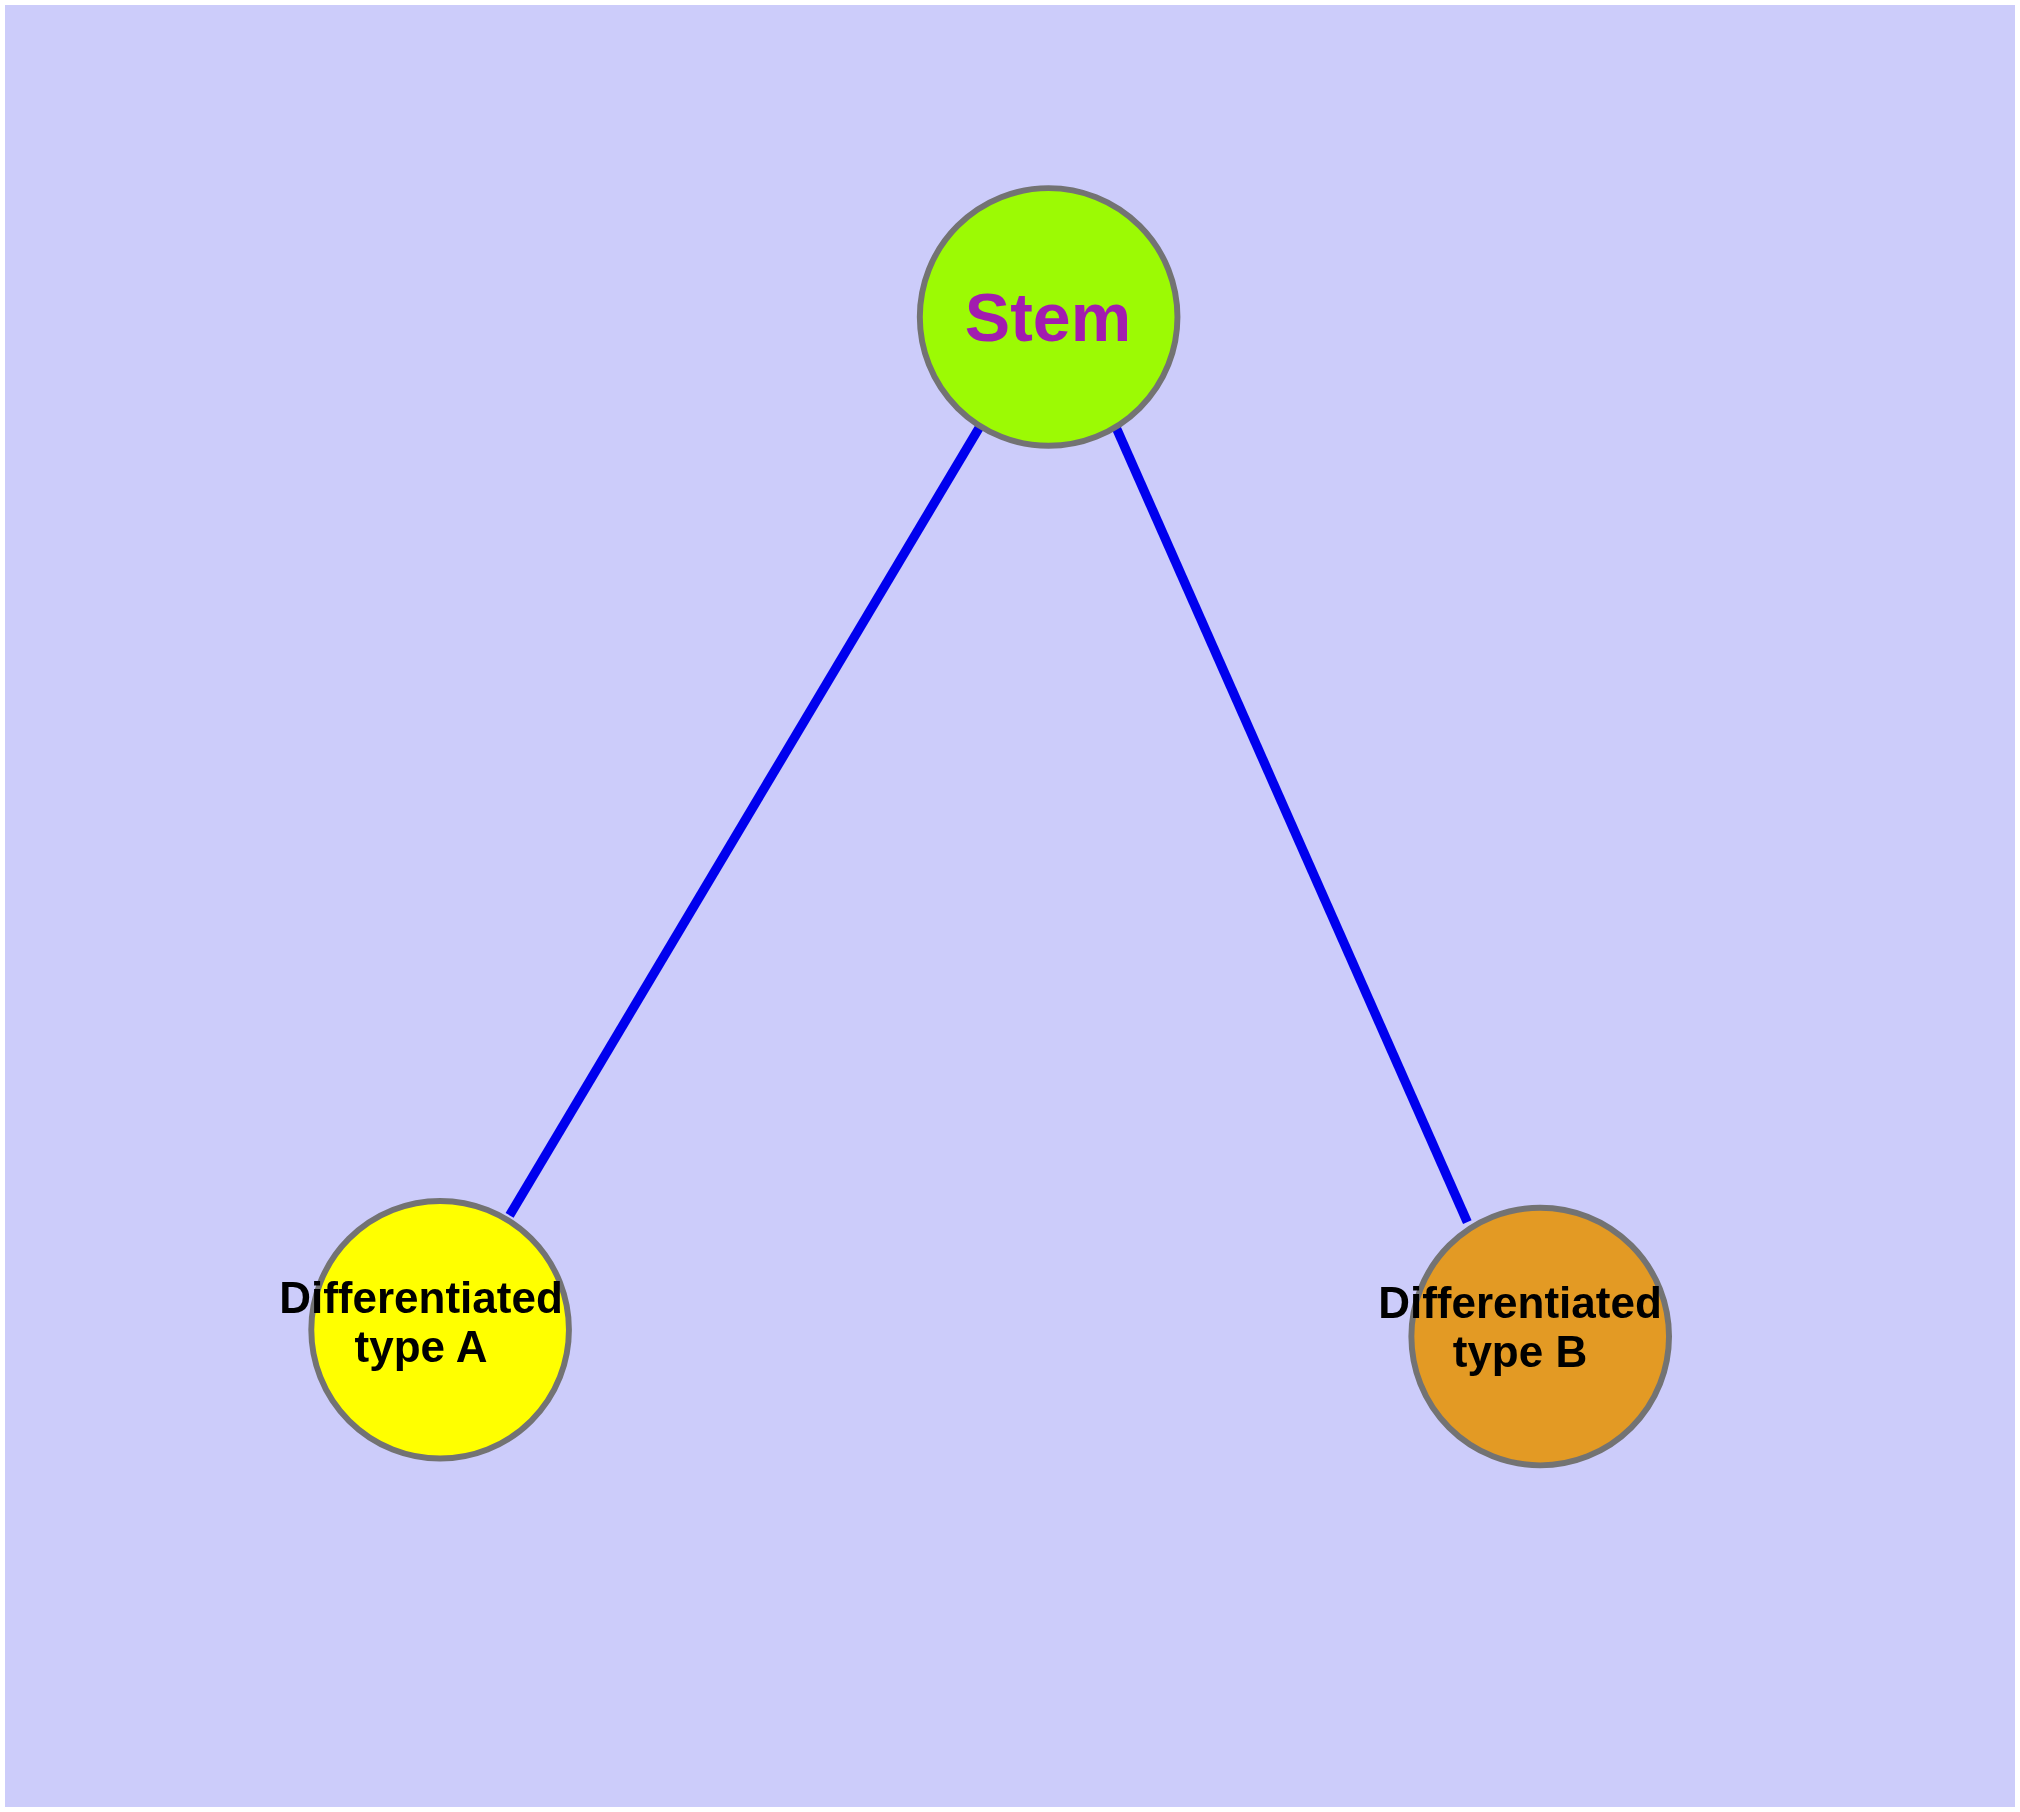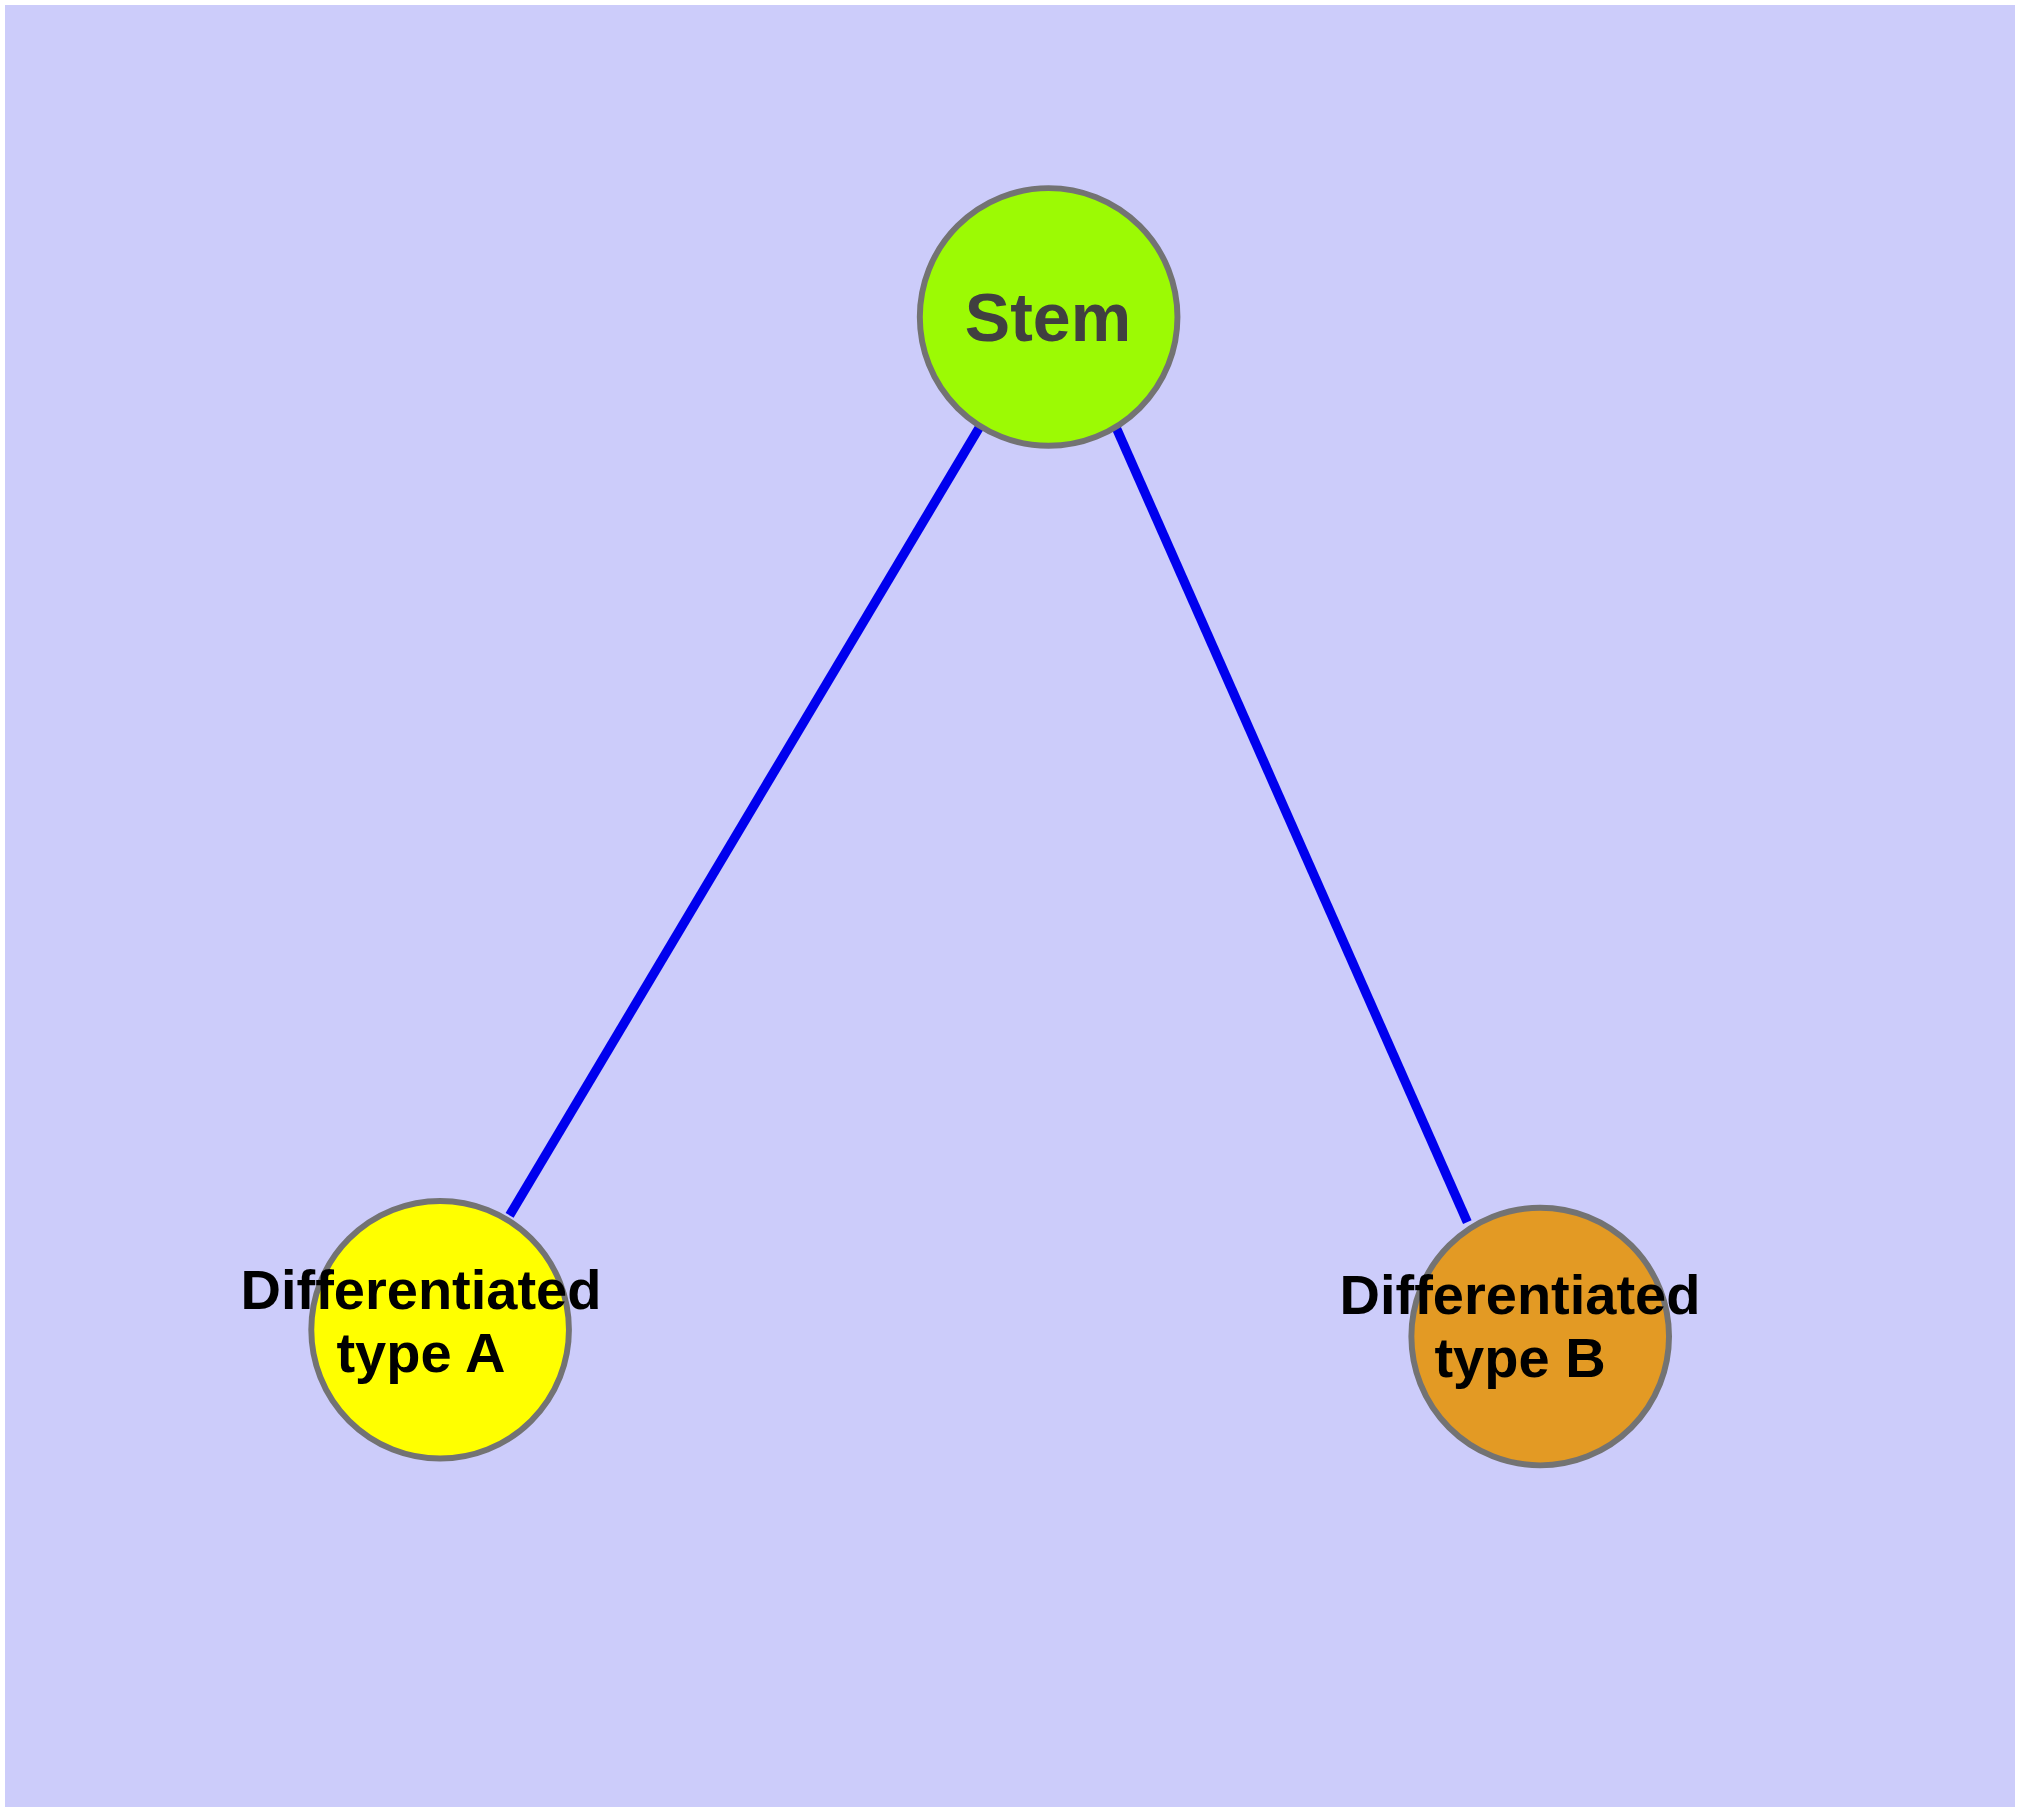--- a/index.html
+++ b/index.html
@@ -54,21 +54,21 @@
     font-weight: bold;
     line-height: 1.12;
     white-space: pre;
     pointer-events: none;
     transform: translate(-50%, -50%);
   }
   .node-label.stem {
     font-size: 68px;
   }
   .node-label.leaf {
-    font-size: 56px;
+    font-size: 44px;
   }
 </style>
 </head>
 <body>
 
 <div id="graph-canvas">
 
   <div id="graph-plot"></div>
 
   <svg id="graph-svg" viewBox="0 0 2384 2138" xmlns="http://www.w3.org/2000/svg">
@@ -78,21 +78,21 @@
       <line class="edge-line" x1="1316" y1="503" x2="1731" y2="1442" stroke="#0000ee"></line>
     </g>
 
     <g id="nodes-group">
       <circle class="node-circle" cx="1237" cy="374" r="152" fill="#9cfa04" stroke="#737373"></circle>
       <circle class="node-circle" cx="519" cy="1569" r="152" fill="#ffff00" stroke="#737373"></circle>
       <circle class="node-circle" cx="1817" cy="1577" r="152" fill="#e39a24" stroke="#737373"></circle>
     </g>
   </svg>
 
-  <div class="node-label stem" style="left: 1048px; top: 317px; color: #404040;">Stem</div>
+  <div class="node-label stem" style="left: 1048px; top: 317px; color: #a21caf;">Stem</div>
 
   <div class="node-label leaf" style="left: 421px; top: 1322px; color: rgb(0, 0, 0);">Differentiated
 type A</div>
 
   <div class="node-label leaf" style="left: 1520px; top: 1327px; color: rgb(0, 0, 0);">Differentiated
 type B</div>
 
 </div>
 
 

